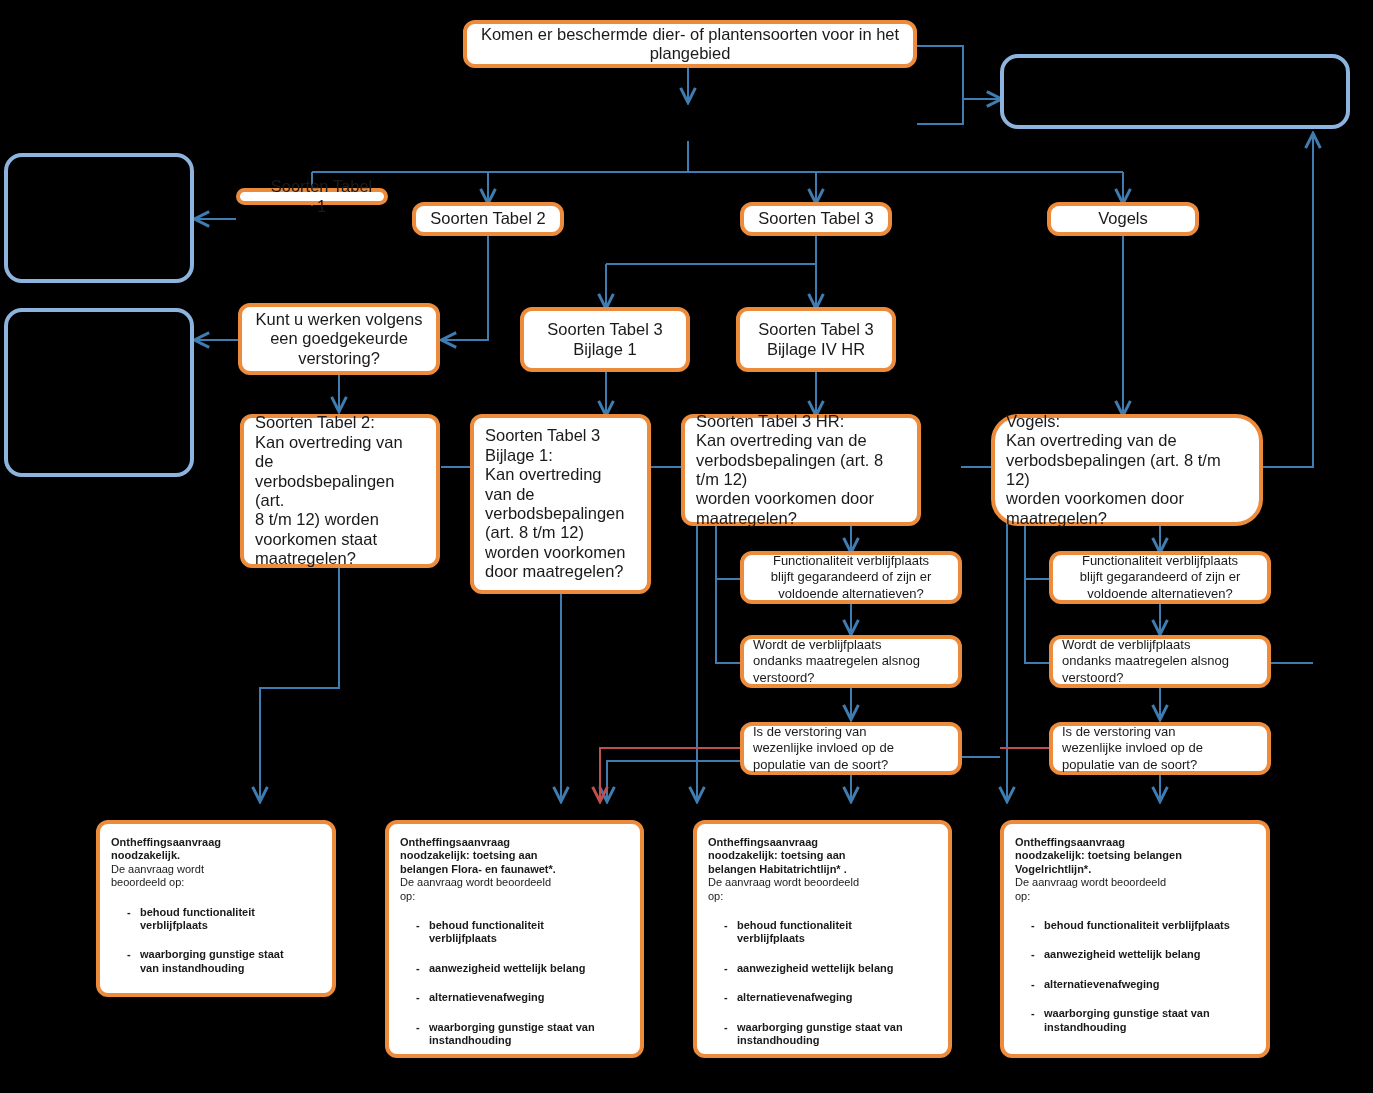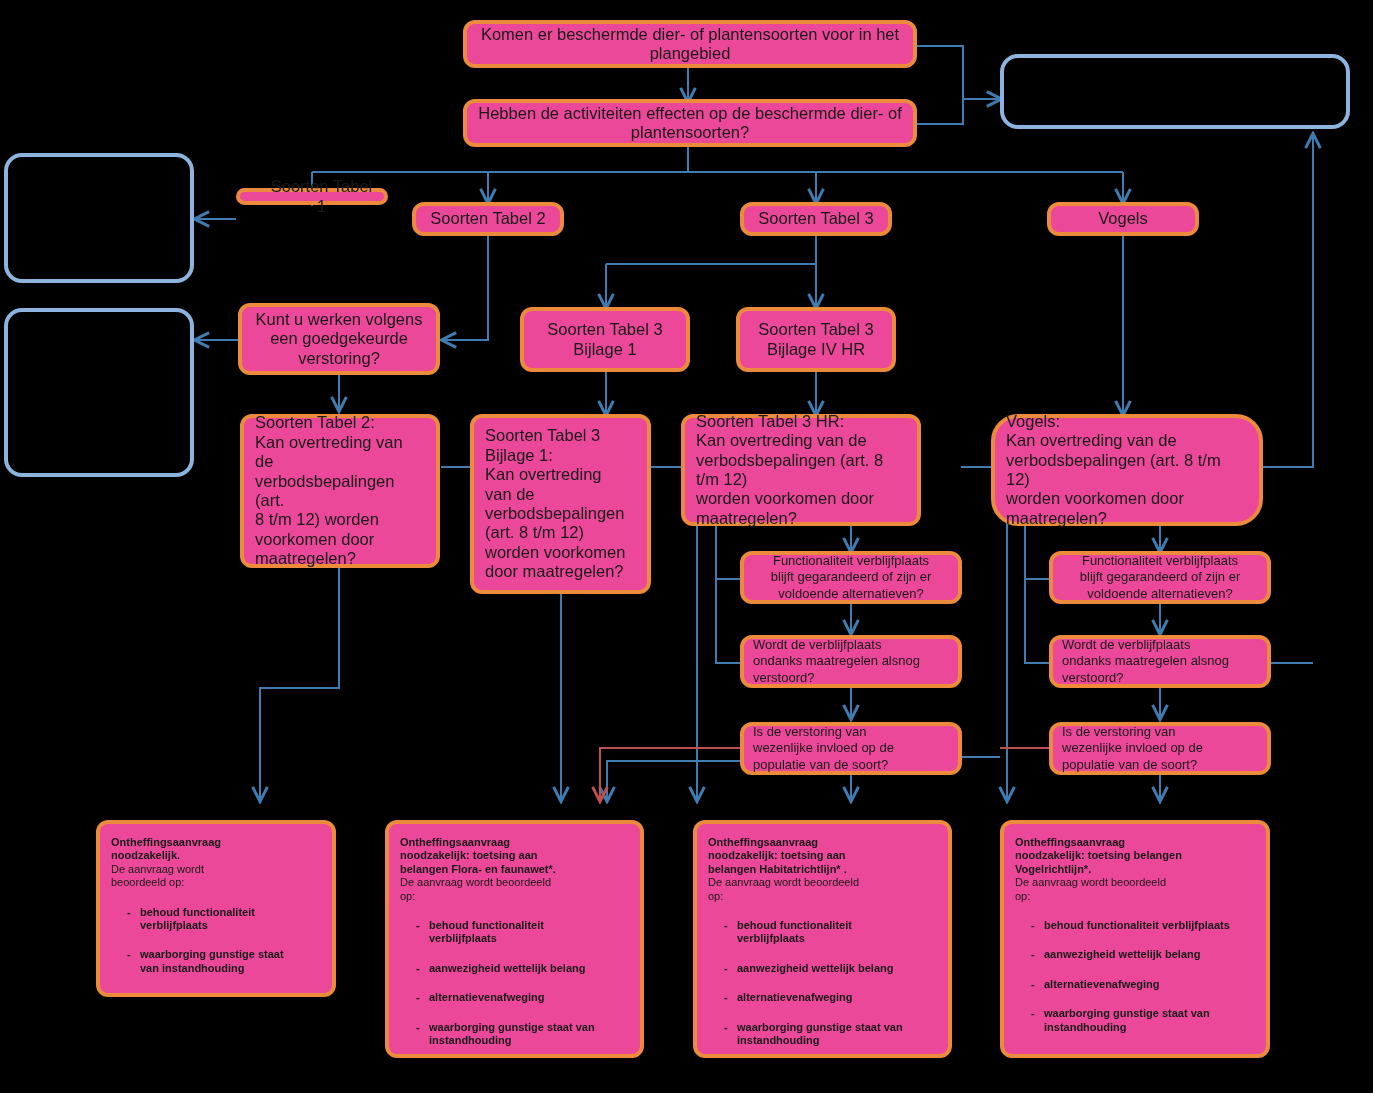--- a/index.html
+++ b/index.html
@@ -17,21 +17,21 @@
   svg#wires{
     position:absolute;
     left:0; top:0;
     width:1373px; height:1093px;
     pointer-events:none;
     z-index:1;
   }
   .node{
     position:absolute;
     box-sizing:border-box;
-    background:#ec4899;
+    background:#ffffff;
     border:4px solid #ED8B3C;
     border-radius:12px;
     color:#1a1a1a;
     z-index:3;
     display:flex;
     flex-direction:column;
     justify-content:center;
   }
   .node.center{ text-align:center; align-items:center; }
   .node.left{ text-align:left; align-items:flex-start; }
@@ -155,24 +155,20 @@
 
   <div class="empty-node" style="left:4px; top:153px; width:190px; height:130px;"></div>
 
   <div class="empty-node" style="left:4px; top:308px; width:190px; height:169px;"></div>
 
   <div class="node center pad s16" style="left:463px; top:20px; width:454px; height:48px;">
     <span class="t">Komen er beschermde dier- of plantensoorten voor in het</span>
     <span class="t">plangebied</span>
   </div>
 
-  <div class="node center pad s16" style="left:463px; top:99px; width:454px; height:48px;">
-    <span class="t">Hebben de activiteiten effecten op de beschermde dier- of</span>
-    <span class="t">plantensoorten?</span>
-  </div>
 
   <div class="node center pad s16" style="left:236px; top:188px; width:152px; height:17px;padding-left:28px;">
     <span class="t">Soorten Tabel 1</span>
   </div>
 
   <div class="node center pad s16" style="left:412px; top:202px; width:152px; height:34px;">
     <span class="t">Soorten Tabel 2</span>
   </div>
 
   <div class="node center pad s16" style="left:740px; top:202px; width:152px; height:34px;">
@@ -197,21 +193,21 @@
   <div class="node center pad s16" style="left:736px; top:307px; width:160px; height:65px;">
     <span class="t">Soorten Tabel 3</span>
     <span class="t">Bijlage IV HR</span>
   </div>
 
   <div class="node left padl s16" style="left:240px; top:414px; width:200px; height:154px;">
     <span class="t">Soorten Tabel 2:</span>
     <span class="t">Kan overtreding  van de</span>
     <span class="t">verbodsbepalingen (art.</span>
     <span class="t">8 t/m 12) worden</span>
-    <span class="t">voorkomen door</span>
+    <span class="t">voorkomen staat</span>
     <span class="t">maatregelen?</span>
   </div>
 
   <div class="node left padl s16" style="left:470px; top:414px; width:181px; height:180px;">
     <span class="t">Soorten Tabel 3</span>
     <span class="t">Bijlage 1:</span>
     <span class="t">Kan overtreding</span>
     <span class="t">van de</span>
     <span class="t">verbodsbepalingen</span>
     <span class="t">(art. 8 t/m 12)</span>

